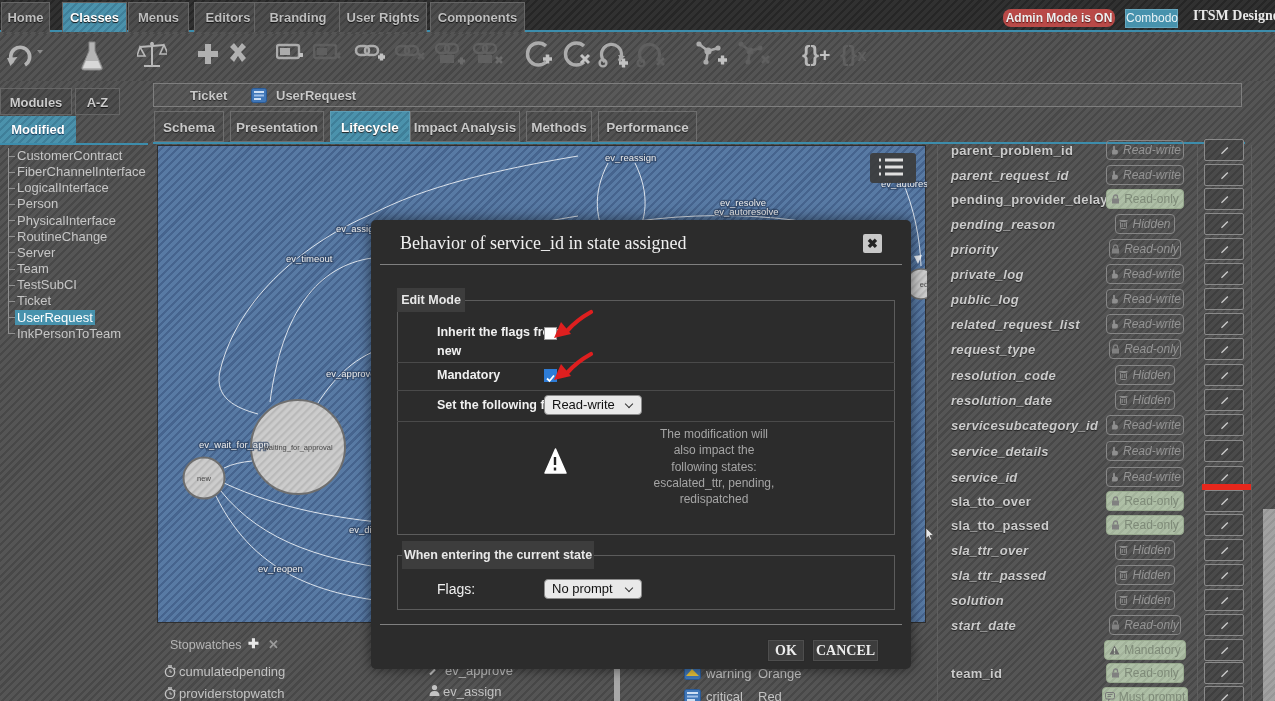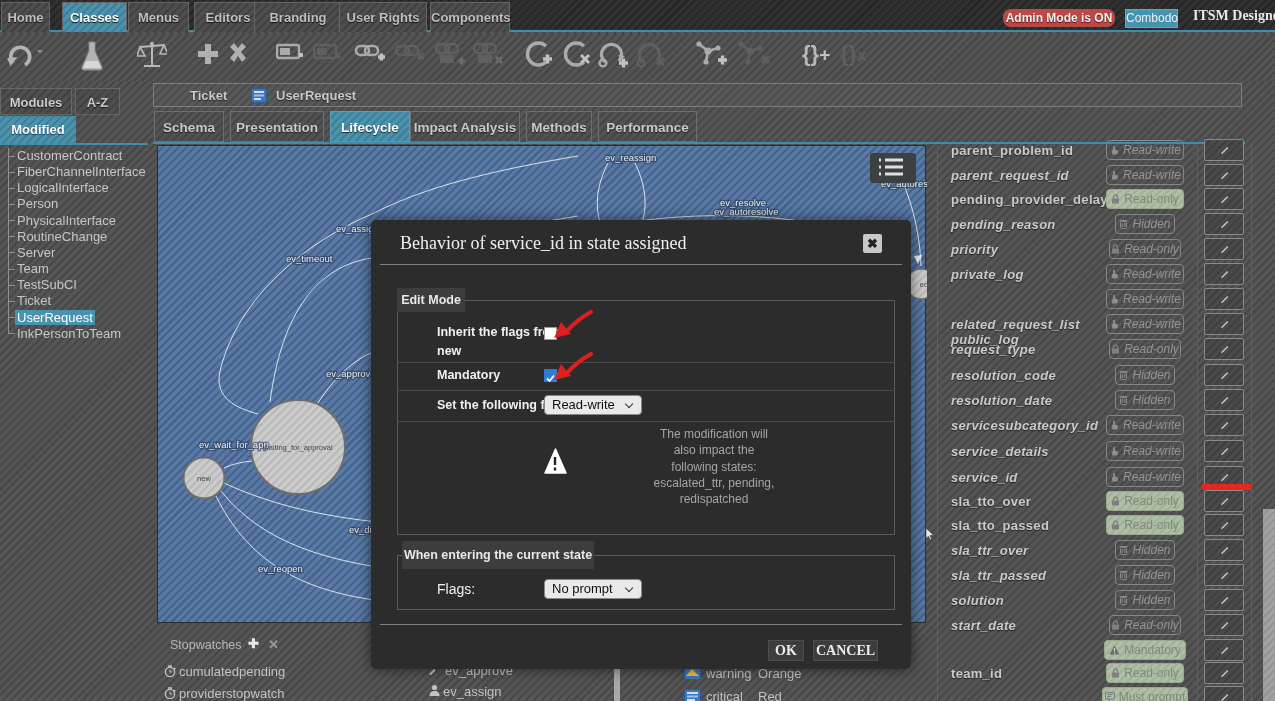--- a/index.html
+++ b/index.html
@@ -83,21 +83,21 @@
 </style></head><body>
 <div id="page">
 
 <div id="topbar">
 <div class="ntab" style="left:1px;width:49px;">Home</div>
 <div class="ntab active" style="left:62px;width:65px;">Classes</div>
 <div class="ntab" style="left:128px;width:61px;">Menus</div>
 <div class="ntab" style="left:194px;width:68px;">Editors</div>
 <div class="ntab" style="left:254px;width:88px;">Branding</div>
 <div class="ntab" style="left:339px;width:88px;">User Rights</div>
-<div class="ntab" style="left:430px;width:80px;">Components</div>
+<div class="ntab" style="left:430px;width:95px;">Components</div>
 <div id="adminpill">Admin Mode is ON</div>
 <div id="combodo">Combodo</div>
 <div id="itsm">ITSM Designer</div>
 </div>
 
 <div id="toolbar">
 <svg class="ticon" style="left:5px;top:9px;" width="40" height="30" viewBox="0 0 40 30">
         <path d="M8 20 A 9.5 9.5 0 1 1 20 22" stroke="#b4b4b4" stroke-width="3.6" fill="none"></path>
         <path d="M2 15 l10.5 -1 l-7 9 z" fill="#b4b4b4"></path>
         <path d="M32 7 l3 3.8 l3 -3.8 z" fill="#8c8c8c"></path>
@@ -403,21 +403,21 @@
       <svg width="10" height="10" viewBox="0 0 10 10">
         <path d="M3.1 9.5 V6 Q3.1 4.8 4.1 4.7 L4.1 1.7 Q4.1 0.7 5 0.7 Q5.9 0.7 5.9 1.7 L5.9 4.4 L7.9 4.9 Q8.9 5.2 8.9 6.2 V7.6 Q8.9 9.5 6.9 9.5 Z" fill="#8f8f8f"></path>
       </svg>
       <span>Read-write</span>
     </div>
 <div class="pbtn" style="top:263px;">
       <svg width="13" height="13" viewBox="0 0 13 13">
         <path d="M3 10.2 L3.5 8.7 L9.3 2.9 L10.3 3.9 L4.5 9.7 Z" fill="#cdcdcd"></path>
       </svg>
     </div>
-<div class="fname" style="top:292px;font-style:italic;margin-top:40px;">public_log</div>
+<div class="fname" style="top:292px;font-style:italic;">public_log</div>
 <div class="badge" style="top:289px;width:78px;left:1106px;">
       <svg width="10" height="10" viewBox="0 0 10 10">
         <path d="M3.1 9.5 V6 Q3.1 4.8 4.1 4.7 L4.1 1.7 Q4.1 0.7 5 0.7 Q5.9 0.7 5.9 1.7 L5.9 4.4 L7.9 4.9 Q8.9 5.2 8.9 6.2 V7.6 Q8.9 9.5 6.9 9.5 Z" fill="#8f8f8f"></path>
       </svg>
       <span>Read-write</span>
     </div>
 <div class="pbtn" style="top:288px;">
       <svg width="13" height="13" viewBox="0 0 13 13">
         <path d="M3 10.2 L3.5 8.7 L9.3 2.9 L10.3 3.9 L4.5 9.7 Z" fill="#cdcdcd"></path>
       </svg>

